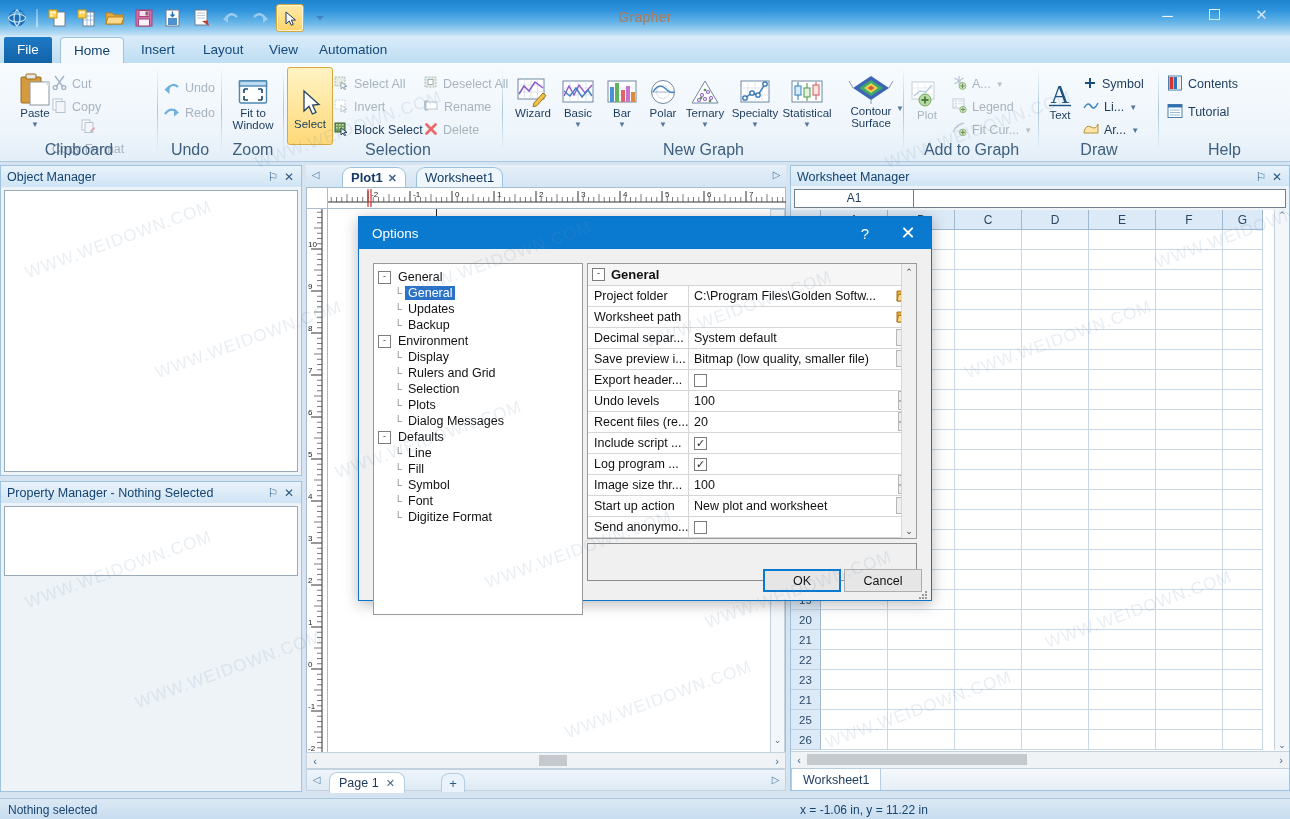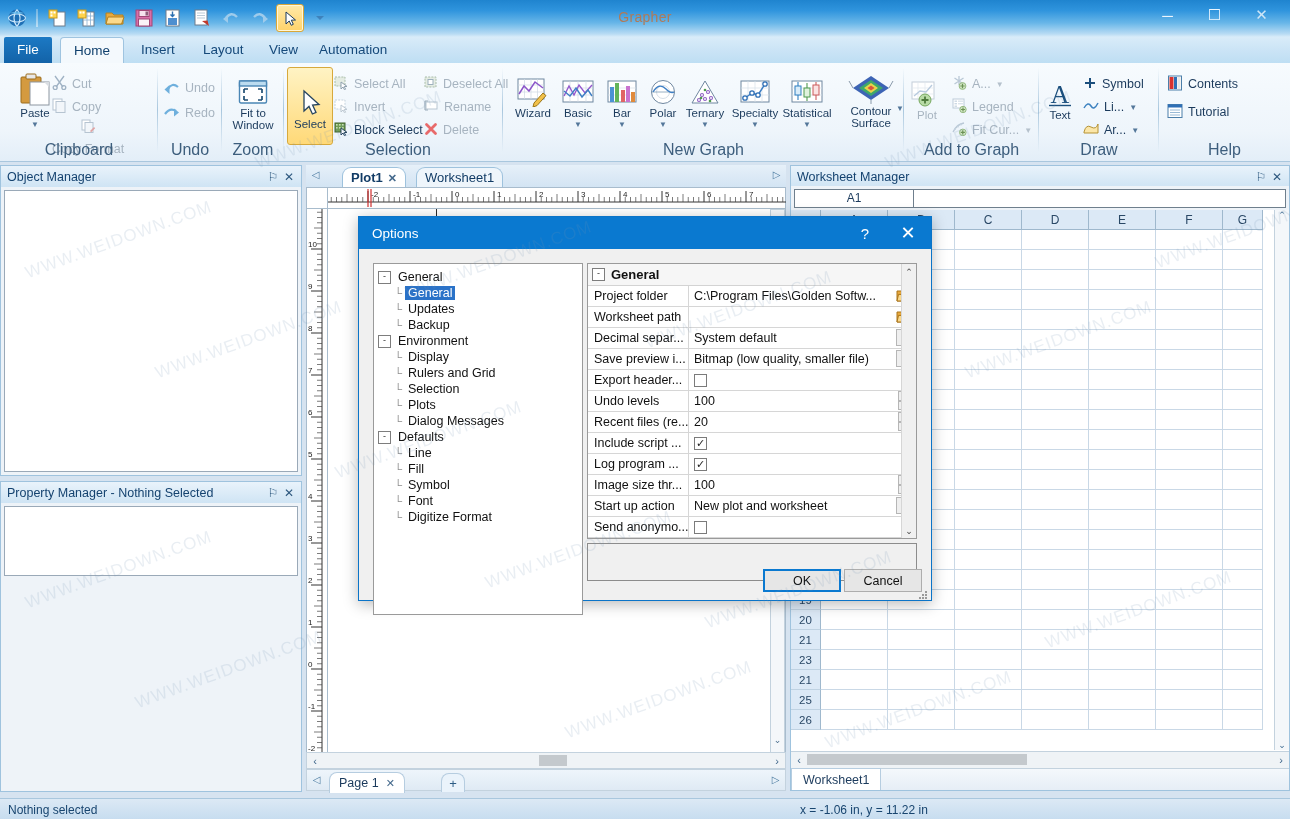--- a/index.html
+++ b/index.html
@@ -1349,20 +1349,30 @@
             <div class="wsrowhdr">21</div>
             <div class="wscell"></div>
             <div class="wscell"></div>
             <div class="wscell"></div>
             <div class="wscell"></div>
             <div class="wscell"></div>
             <div class="wscell"></div>
             <div class="wscell" style="width: 40px;"></div>
           </div>
           <div class="wsrow">
+            <div class="wsrowhdr">22</div>
+            <div class="wscell"></div>
+            <div class="wscell"></div>
+            <div class="wscell"></div>
+            <div class="wscell"></div>
+            <div class="wscell"></div>
+            <div class="wscell"></div>
+            <div class="wscell" style="width: 40px;"></div>
+          </div>
+          <div class="wsrow">
             <div class="wsrowhdr">23</div>
             <div class="wscell"></div>
             <div class="wscell"></div>
             <div class="wscell"></div>
             <div class="wscell"></div>
             <div class="wscell"></div>
             <div class="wscell"></div>
             <div class="wscell" style="width: 40px;"></div>
           </div>
           <div class="wsrow">

